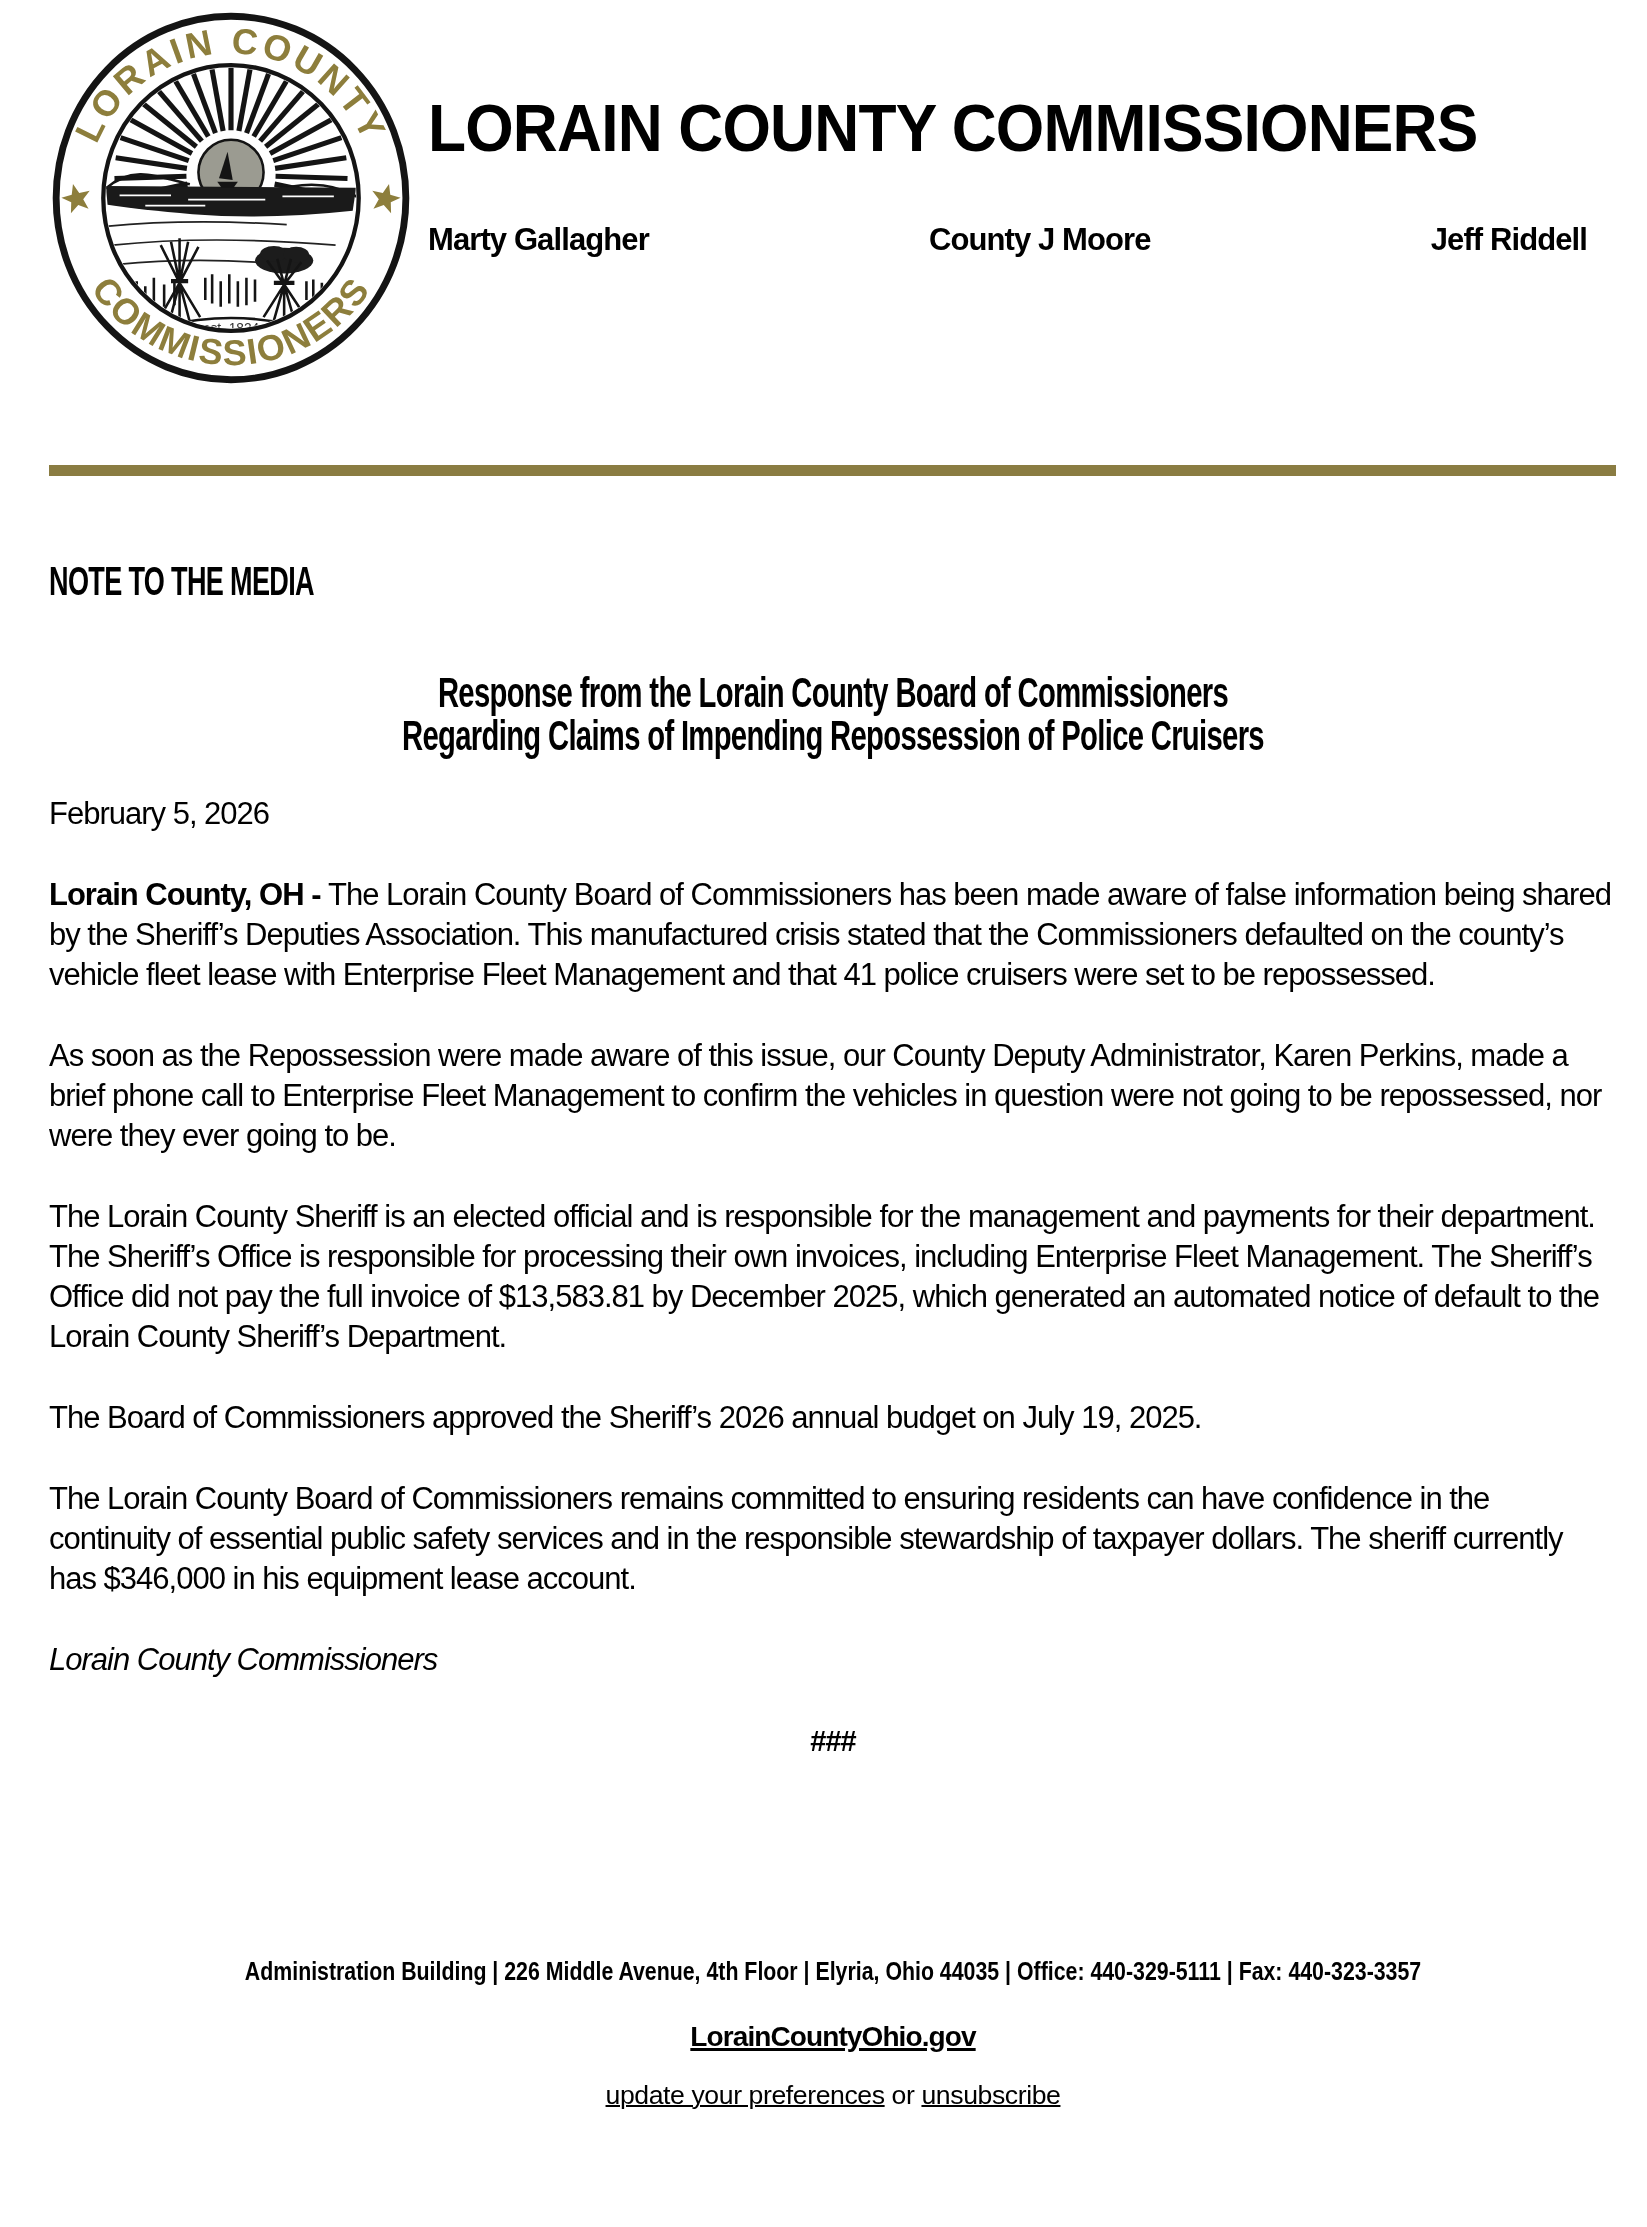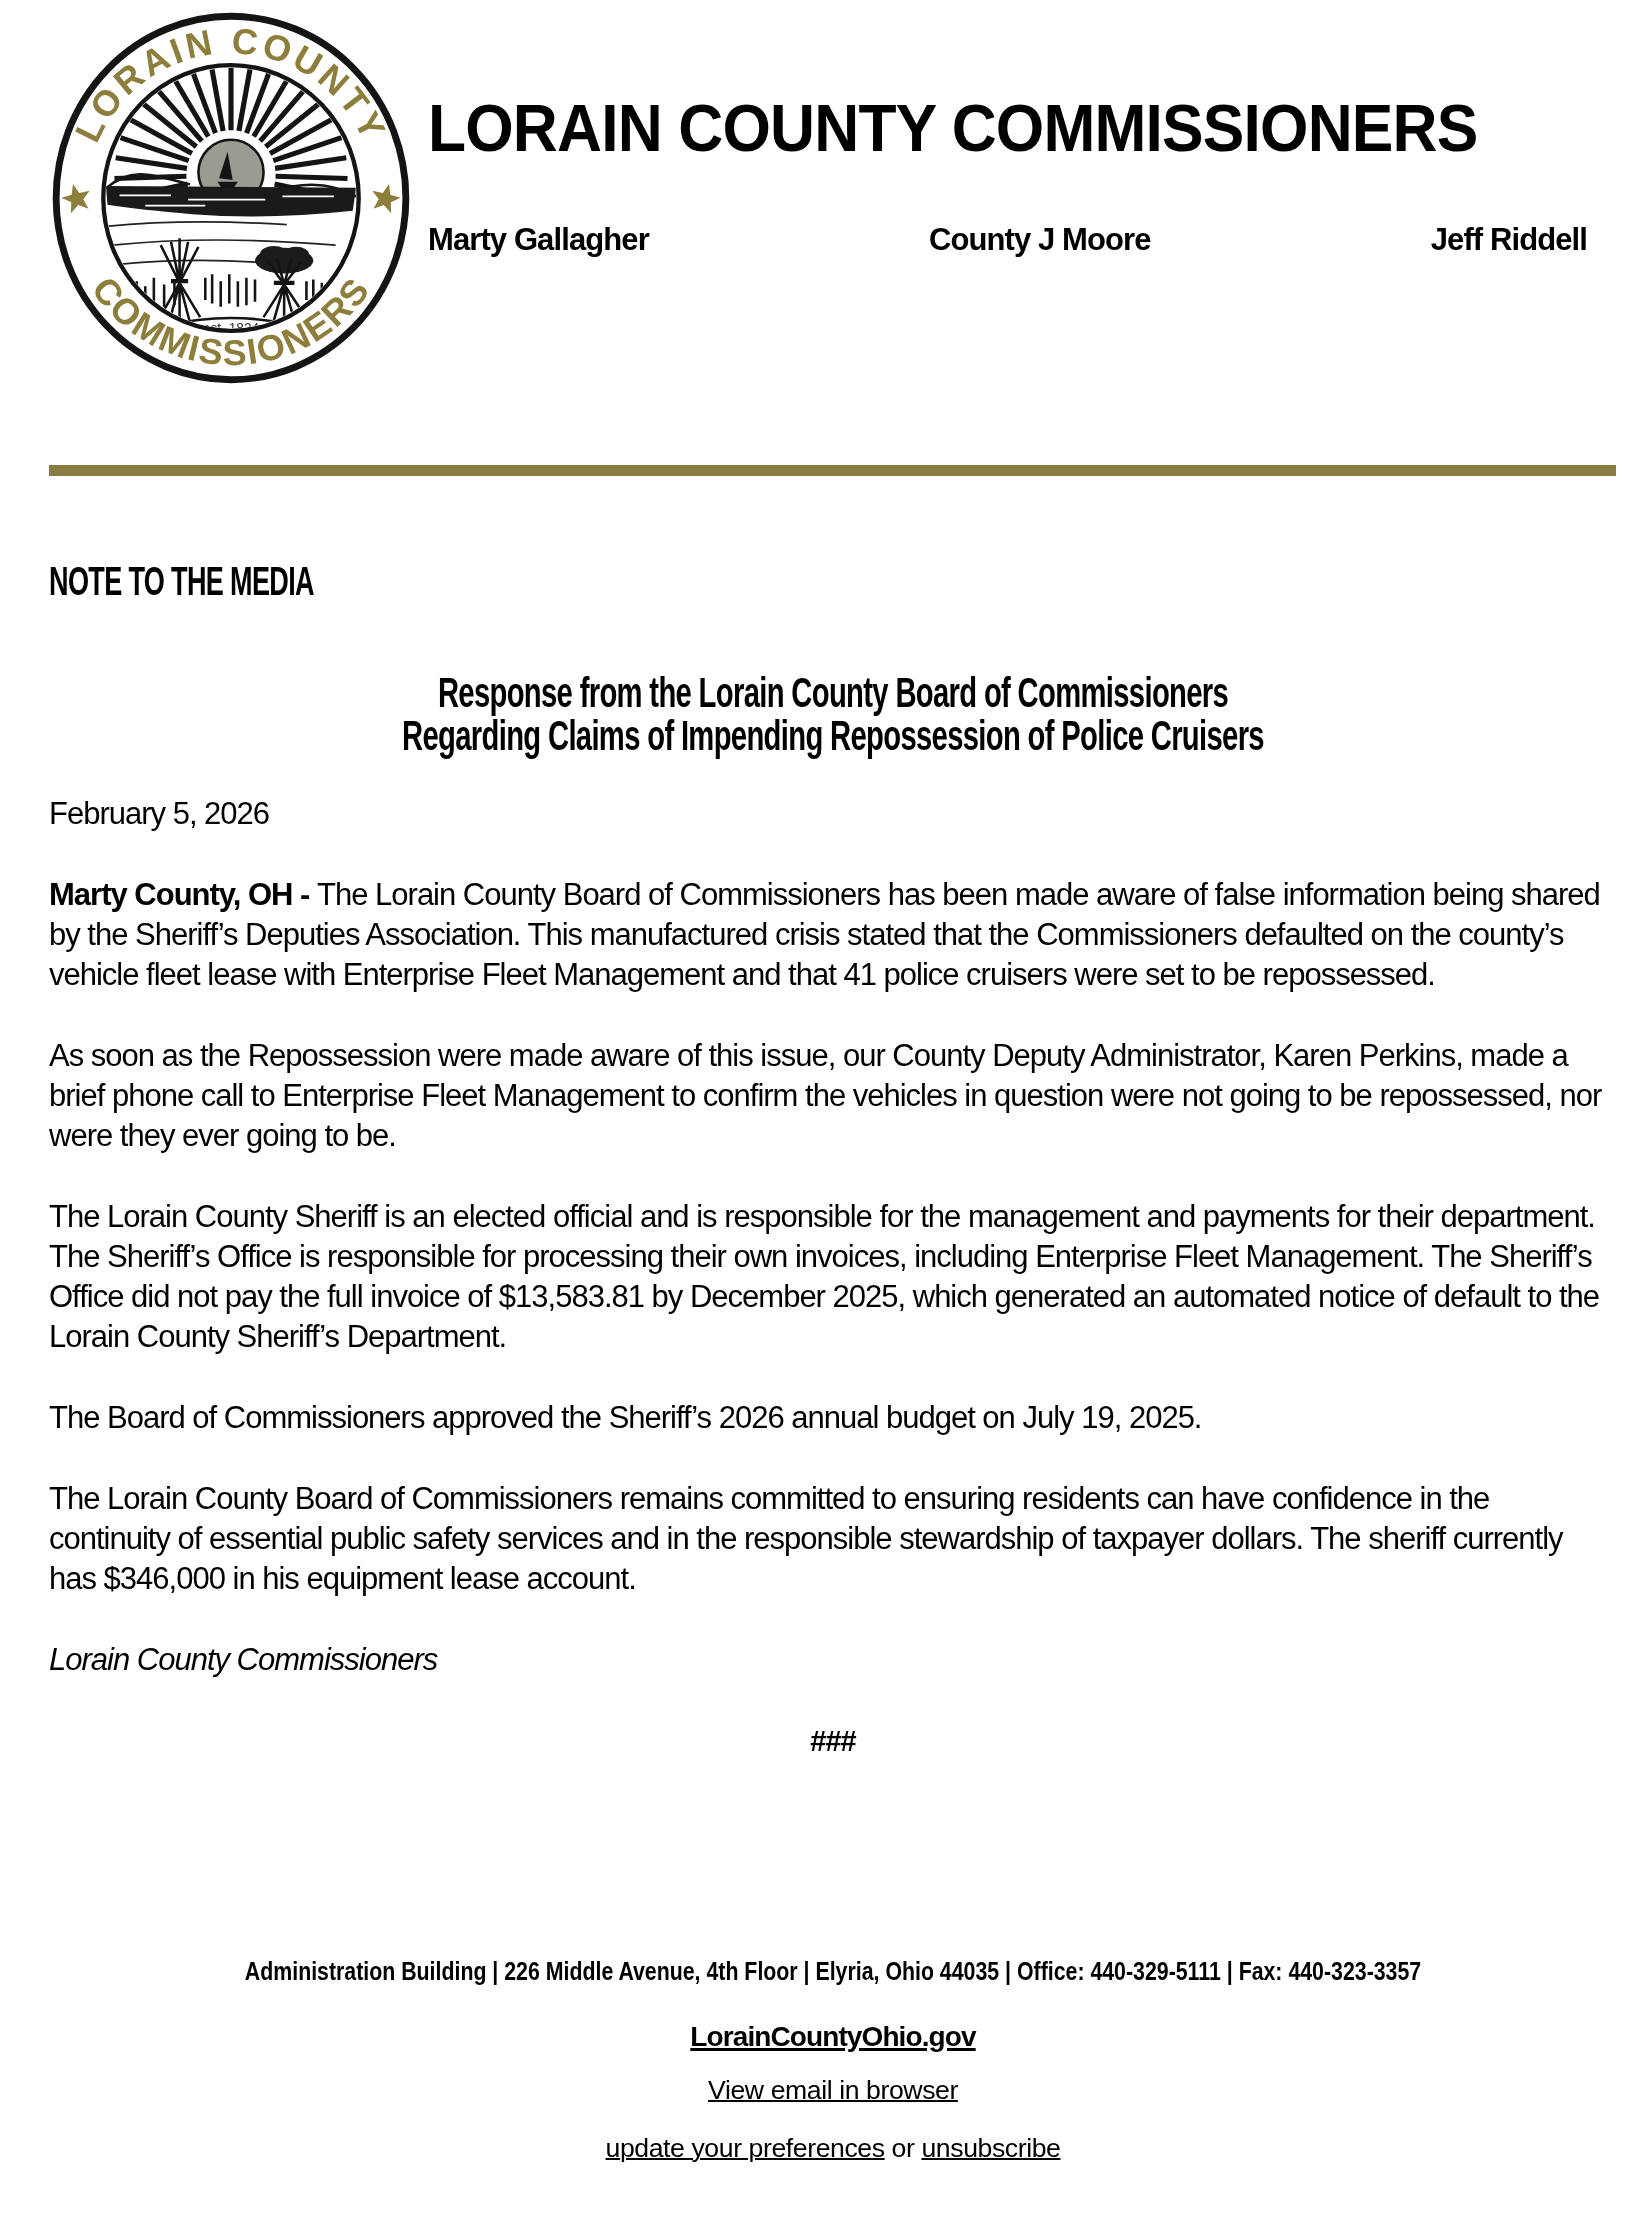--- a/index.html
+++ b/index.html
@@ -149,33 +149,32 @@
   <div class="doc">
     <div class="kicker">NOTE TO THE MEDIA</div>
 
     <div class="doc-title">
       <div class="tline">Response from the Lorain County Board of Commissioners</div>
       <div class="tline">Regarding Claims of Impending Repossession of Police Cruisers</div>
     </div>
 
     <p class="date-line">February 5, 2026</p>
 
-    <p><span class="lead-bold">Marty County, OH - </span><span>The Lorain County Board of Commissioners has been made aware of false information being shared by the Sheriff’s Deputies Association. This manufactured crisis stated that the Commissioners defaulted on the county’s vehicle fleet lease with Enterprise Fleet Management and that 41 police cruisers were set to be repossessed.</span></p>
+    <p><span class="lead-bold">Lorain County, OH - </span><span>The Lorain County Board of Commissioners has been made aware of false information being shared by the Sheriff’s Deputies Association. This manufactured crisis stated that the Commissioners defaulted on the county’s vehicle fleet lease with Enterprise Fleet Management and that 41 police cruisers were set to be repossessed.</span></p>
 
     <p>As soon as the Repossession were made aware of this issue, our County Deputy Administrator, Karen Perkins, made a brief phone call to Enterprise Fleet Management to confirm the vehicles in question were not going to be repossessed, nor were they ever going to be.</p>
     <p>The Lorain County Sheriff is an elected official and is responsible for the management and payments for their department. The Sheriff’s Office is responsible for processing their own invoices, including Enterprise Fleet Management. The Sheriff’s Office did not pay the full invoice of $13,583.81 by December 2025, which generated an automated notice of default to the Lorain County Sheriff’s Department.</p>
     <p>The Board of Commissioners approved the Sheriff’s 2026 annual budget on July 19, 2025.</p>
     <p>The Lorain County Board of Commissioners remains committed to ensuring residents can have confidence in the continuity of essential public safety services and in the responsible stewardship of taxpayer dollars. The sheriff currently has $346,000 in his equipment lease account.</p>
 
     <p class="signature">Lorain County Commissioners</p>
 
     <div class="hashes">###</div>
   </div>
 
   <div class="footer">
     <div class="address">Administration Building | 226 Middle Avenue, 4th Floor | Elyria, Ohio 44035 | Office: 440-329-5111 | Fax: 440-323-3357</div>
     <div><a href="#" class="website">LorainCountyOhio.gov</a></div>
-    <div><a href="#" class="view-browser">View email in browser</a></div>
     <div class="prefs"><a href="#">update your preferences</a><span> or </span><a href="#">unsubscribe</a></div>
   </div>
 
 </div>
 
 
 </body></html>

